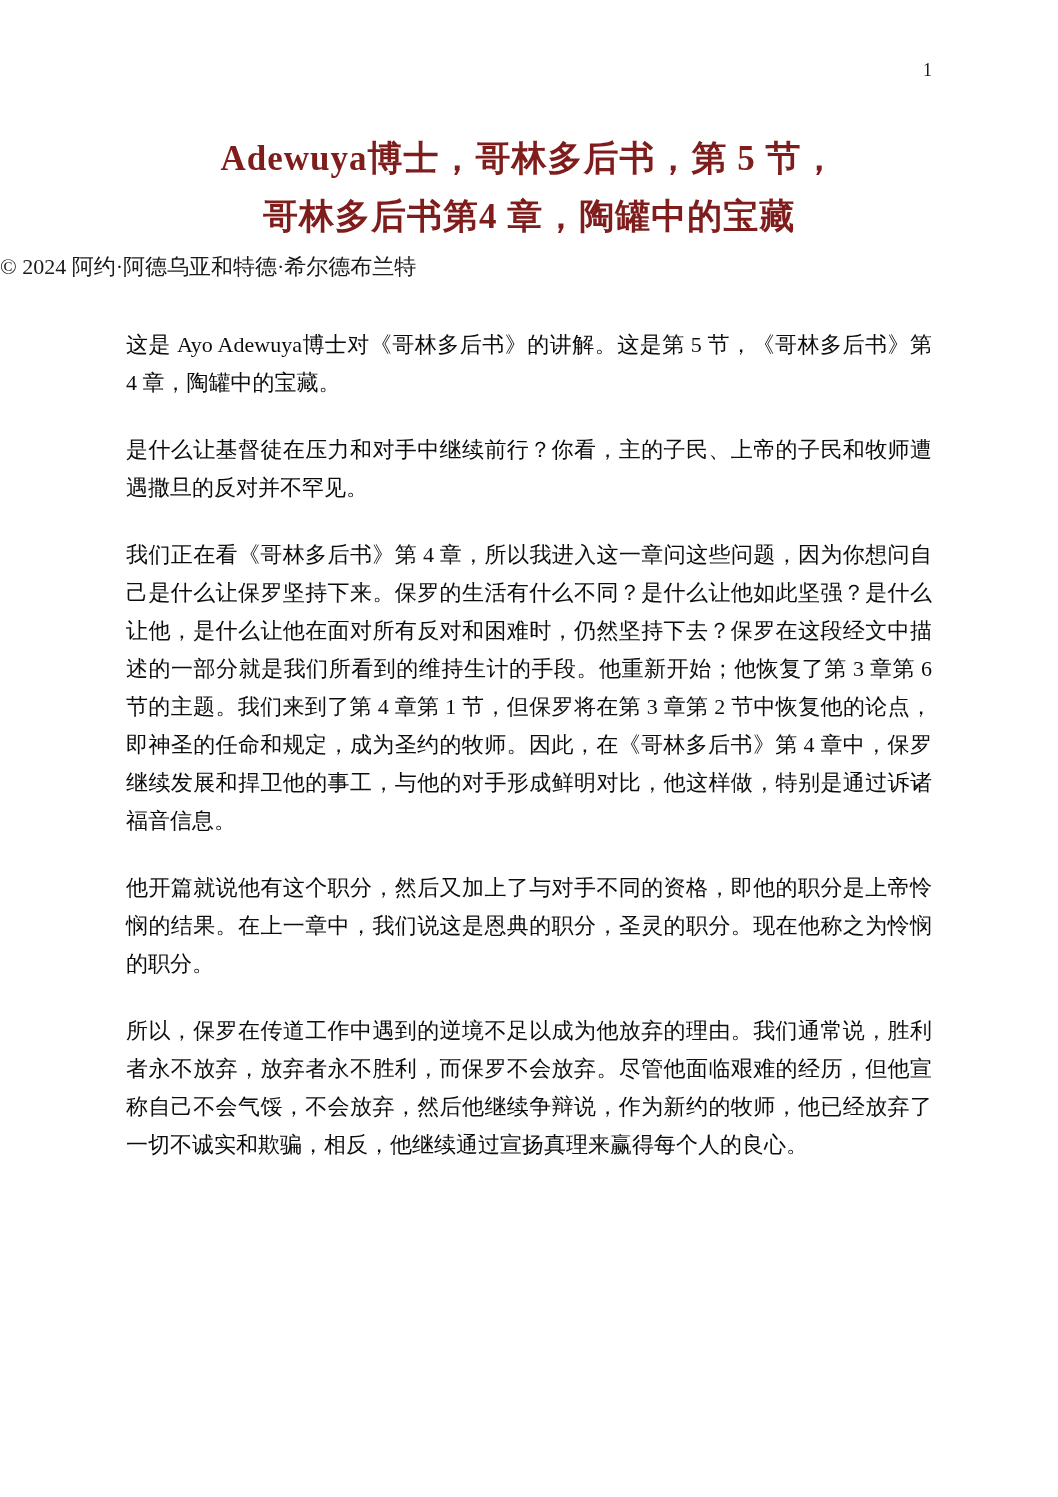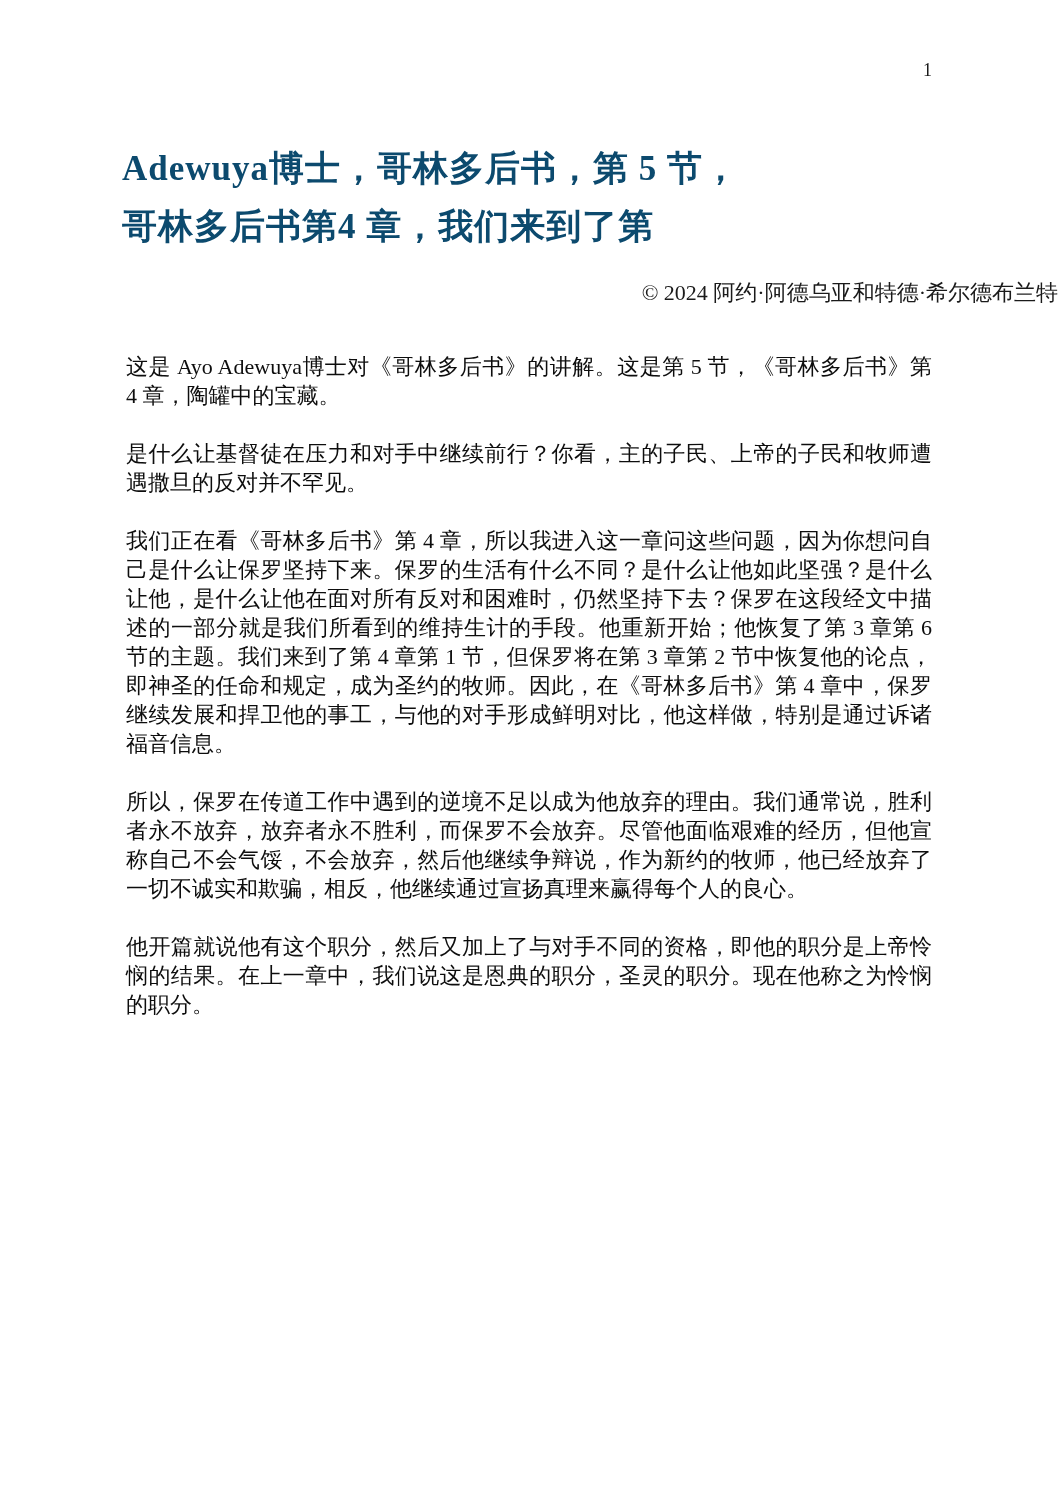--- a/index.html
+++ b/index.html
@@ -18,68 +18,68 @@
   }
   .page-number {
     position: absolute;
     top: 58px;
     right: 126px;
     font-size: 18px;
     line-height: 24px;
     color: #1a1a1a;
   }
   .doc-title {
-    margin: 12px;
+    margin: 2px;
     padding: 128px 110px 0 110px;
-    text-align: left;
+    text-align: center;
     font-size: 35px;
     font-weight: bold;
     line-height: 58px;
     letter-spacing: 1px;
-    color: #0c4a6e;
+    color: #7f1d1d;
   }
   .doc-title .title-line {
     display: block;
     white-space: nowrap;
   }
   .copyright {
-    margin-top: 22px;
-    text-align: right;
+    margin-top: 6px;
+    text-align: left;
     font-size: 22px;
     line-height: 30px;
     color: #1a1a1a;
   }
   .body-text {
     width: 806px;
     margin: 44px auto 0 auto;
     font-size: 22px;
-    line-height: 29px;
+    line-height: 38px;
     text-align: justify;
     text-justify: inter-ideograph;
     color: #0d0d0d;
   }
   .body-text p {
     margin: 0 0 29px 0;
   }
 </style>
 </head>
 <body>
 
 <div class="page">
 
   <div class="page-number">1</div>
 
   <h1 class="doc-title">
     <span class="title-line">Adewuya博士，哥林多后书，第 5 节，</span>
-    <span class="title-line">哥林多后书第4 章，我们来到了第</span>
+    <span class="title-line">哥林多后书第4 章，陶罐中的宝藏</span>
   </h1>
 
   <div class="copyright">© 2024 阿约·阿德乌亚和特德·希尔德布兰特</div>
 
   <div class="body-text">
     <p>这是 Ayo Adewuya博士对《哥林多后书》的讲解。这是第 5 节，《哥林多后书》第 4 章，陶罐中的宝藏。</p>
     <p>是什么让基督徒在压力和对手中继续前行？你看，主的子民、上帝的子民和牧师遭遇撒旦的反对并不罕见。</p>
     <p>我们正在看《哥林多后书》第 4 章，所以我进入这一章问这些问题，因为你想问自己是什么让保罗坚持下来。保罗的生活有什么不同？是什么让他如此坚强？是什么让他，是什么让他在面对所有反对和困难时，仍然坚持下去？保罗在这段经文中描述的一部分就是我们所看到的维持生计的手段。他重新开始；他恢复了第 3 章第 6 节的主题。我们来到了第 4 章第 1 节，但保罗将在第 3 章第 2 节中恢复他的论点，即神圣的任命和规定，成为圣约的牧师。因此，在《哥林多后书》第 4 章中，保罗继续发展和捍卫他的事工，与他的对手形成鲜明对比，他这样做，特别是通过诉诸福音信息。</p>
+    <p>他开篇就说他有这个职分，然后又加上了与对手不同的资格，即他的职分是上帝怜悯的结果。在上一章中，我们说这是恩典的职分，圣灵的职分。现在他称之为怜悯的职分。</p>
     <p>所以，保罗在传道工作中遇到的逆境不足以成为他放弃的理由。我们通常说，胜利者永不放弃，放弃者永不胜利，而保罗不会放弃。尽管他面临艰难的经历，但他宣称自己不会气馁，不会放弃，然后他继续争辩说，作为新约的牧师，他已经放弃了一切不诚实和欺骗，相反，他继续通过宣扬真理来赢得每个人的良心。</p>
-    <p>他开篇就说他有这个职分，然后又加上了与对手不同的资格，即他的职分是上帝怜悯的结果。在上一章中，我们说这是恩典的职分，圣灵的职分。现在他称之为怜悯的职分。</p>
   </div>
 
 </div>
 
 </body></html>

